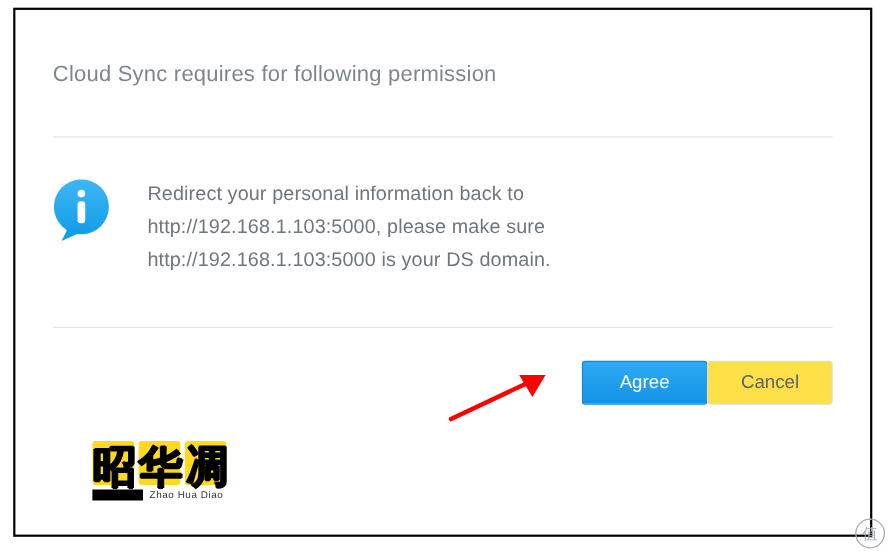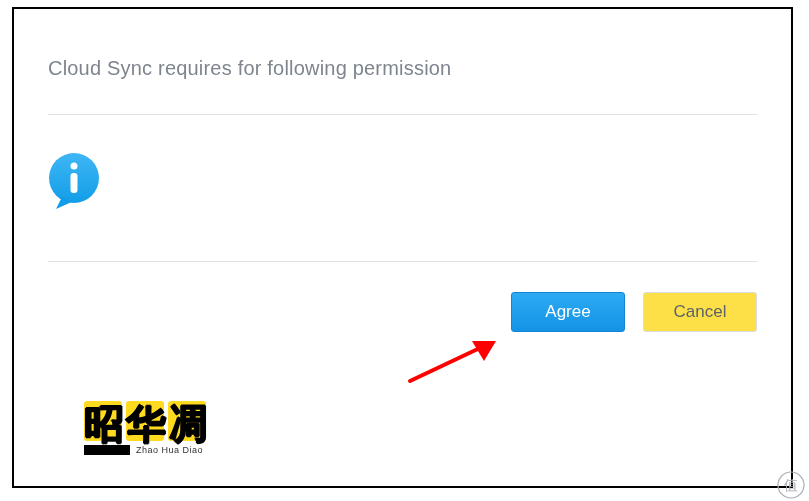--- a/index.html
+++ b/index.html
@@ -25,21 +25,21 @@
     position: absolute;
     left: 0;
     top: 0;
     right: 0;
     padding: 0 34px;
   }
   .title {
     color: #7e858e;
     font-size: 20px;
     letter-spacing: 0.2px;
-    padding: 48px 0 34px 0;
+    padding: 48px 0 44px 0;
     border-bottom: 1px solid #e0e3e6;
   }
   .msg-row {
     display: flex;
     align-items: flex-start;
     padding: 36px 0 46px 0;
     border-bottom: 1px solid #e0e3e6;
   }
   .info-icon {
     flex: 0 0 auto;
@@ -49,21 +49,20 @@
     color: #6e7680;
     font-size: 18px;
     line-height: 30px;
     margin-left: 30px;
     max-width: 480px;
     letter-spacing: 0.1px;
   }
   .btn-row {
     display: flex;
     justify-content: flex-end;
-    gap: 18px;
     padding: 30px 0 0 0;
   }
   .btn {
     min-width: 114px;
     height: 40px;
     border-radius: 3px;
     font-size: 17px;
     display: flex;
     align-items: center;
     justify-content: center;
@@ -164,20 +163,21 @@
               <stop offset="0" stop-color="#3fb6f4"></stop>
               <stop offset="1" stop-color="#129de8"></stop>
             </linearGradient>
           </defs>
           <circle cx="26" cy="25" r="25" fill="url(#bubble)"></circle>
           <path d="M14 44 L8 56 L26 48 Z" fill="#129de8"></path>
           <circle cx="26" cy="13" r="3.5" fill="#fff"></circle>
           <rect x="22.5" y="20" width="7" height="20" rx="3" fill="#fff"></rect>
         </svg>
       </span>
+      <div class="msg-text">Redirect your personal information back to http://192.168.1.103:5000, please make sure http://192.168.1.103:5000 is your DS domain.</div>
     </div>
 
     <div class="btn-row">
       <div class="btn btn-primary">Agree</div>
       <div class="btn btn-secondary">Cancel</div>
     </div>
 
   </div>
 
   <div class="arrow">

